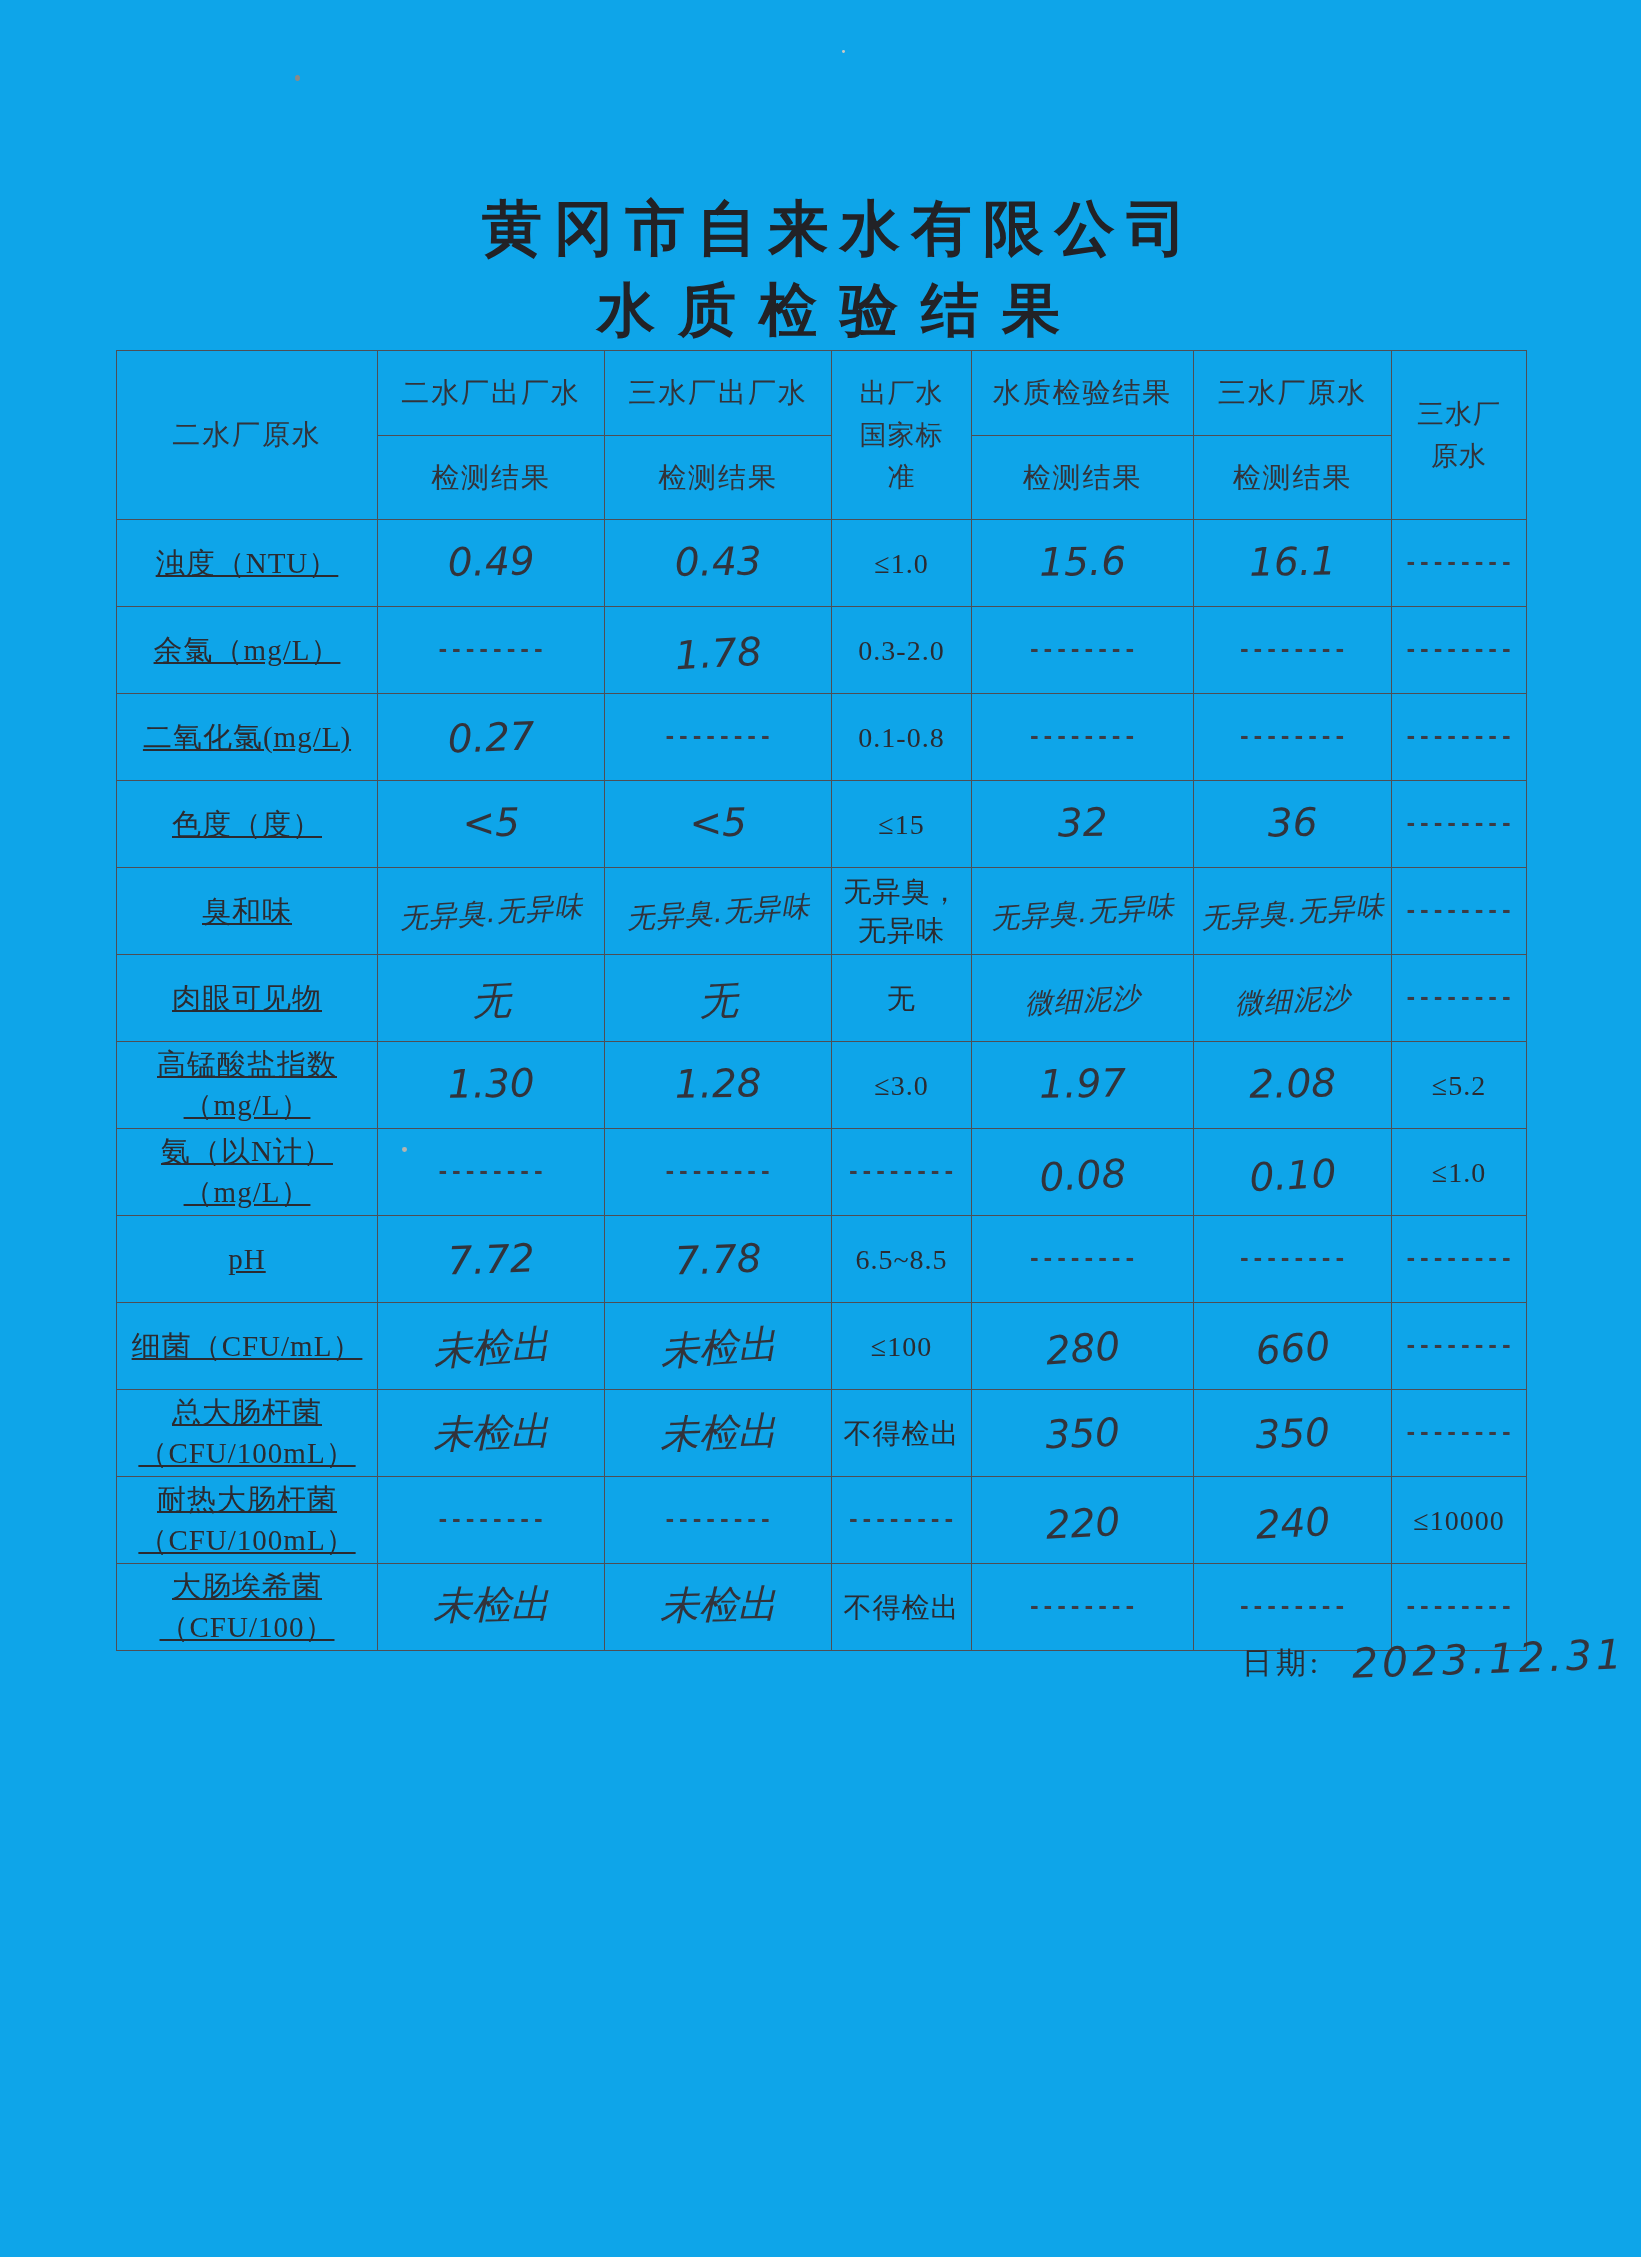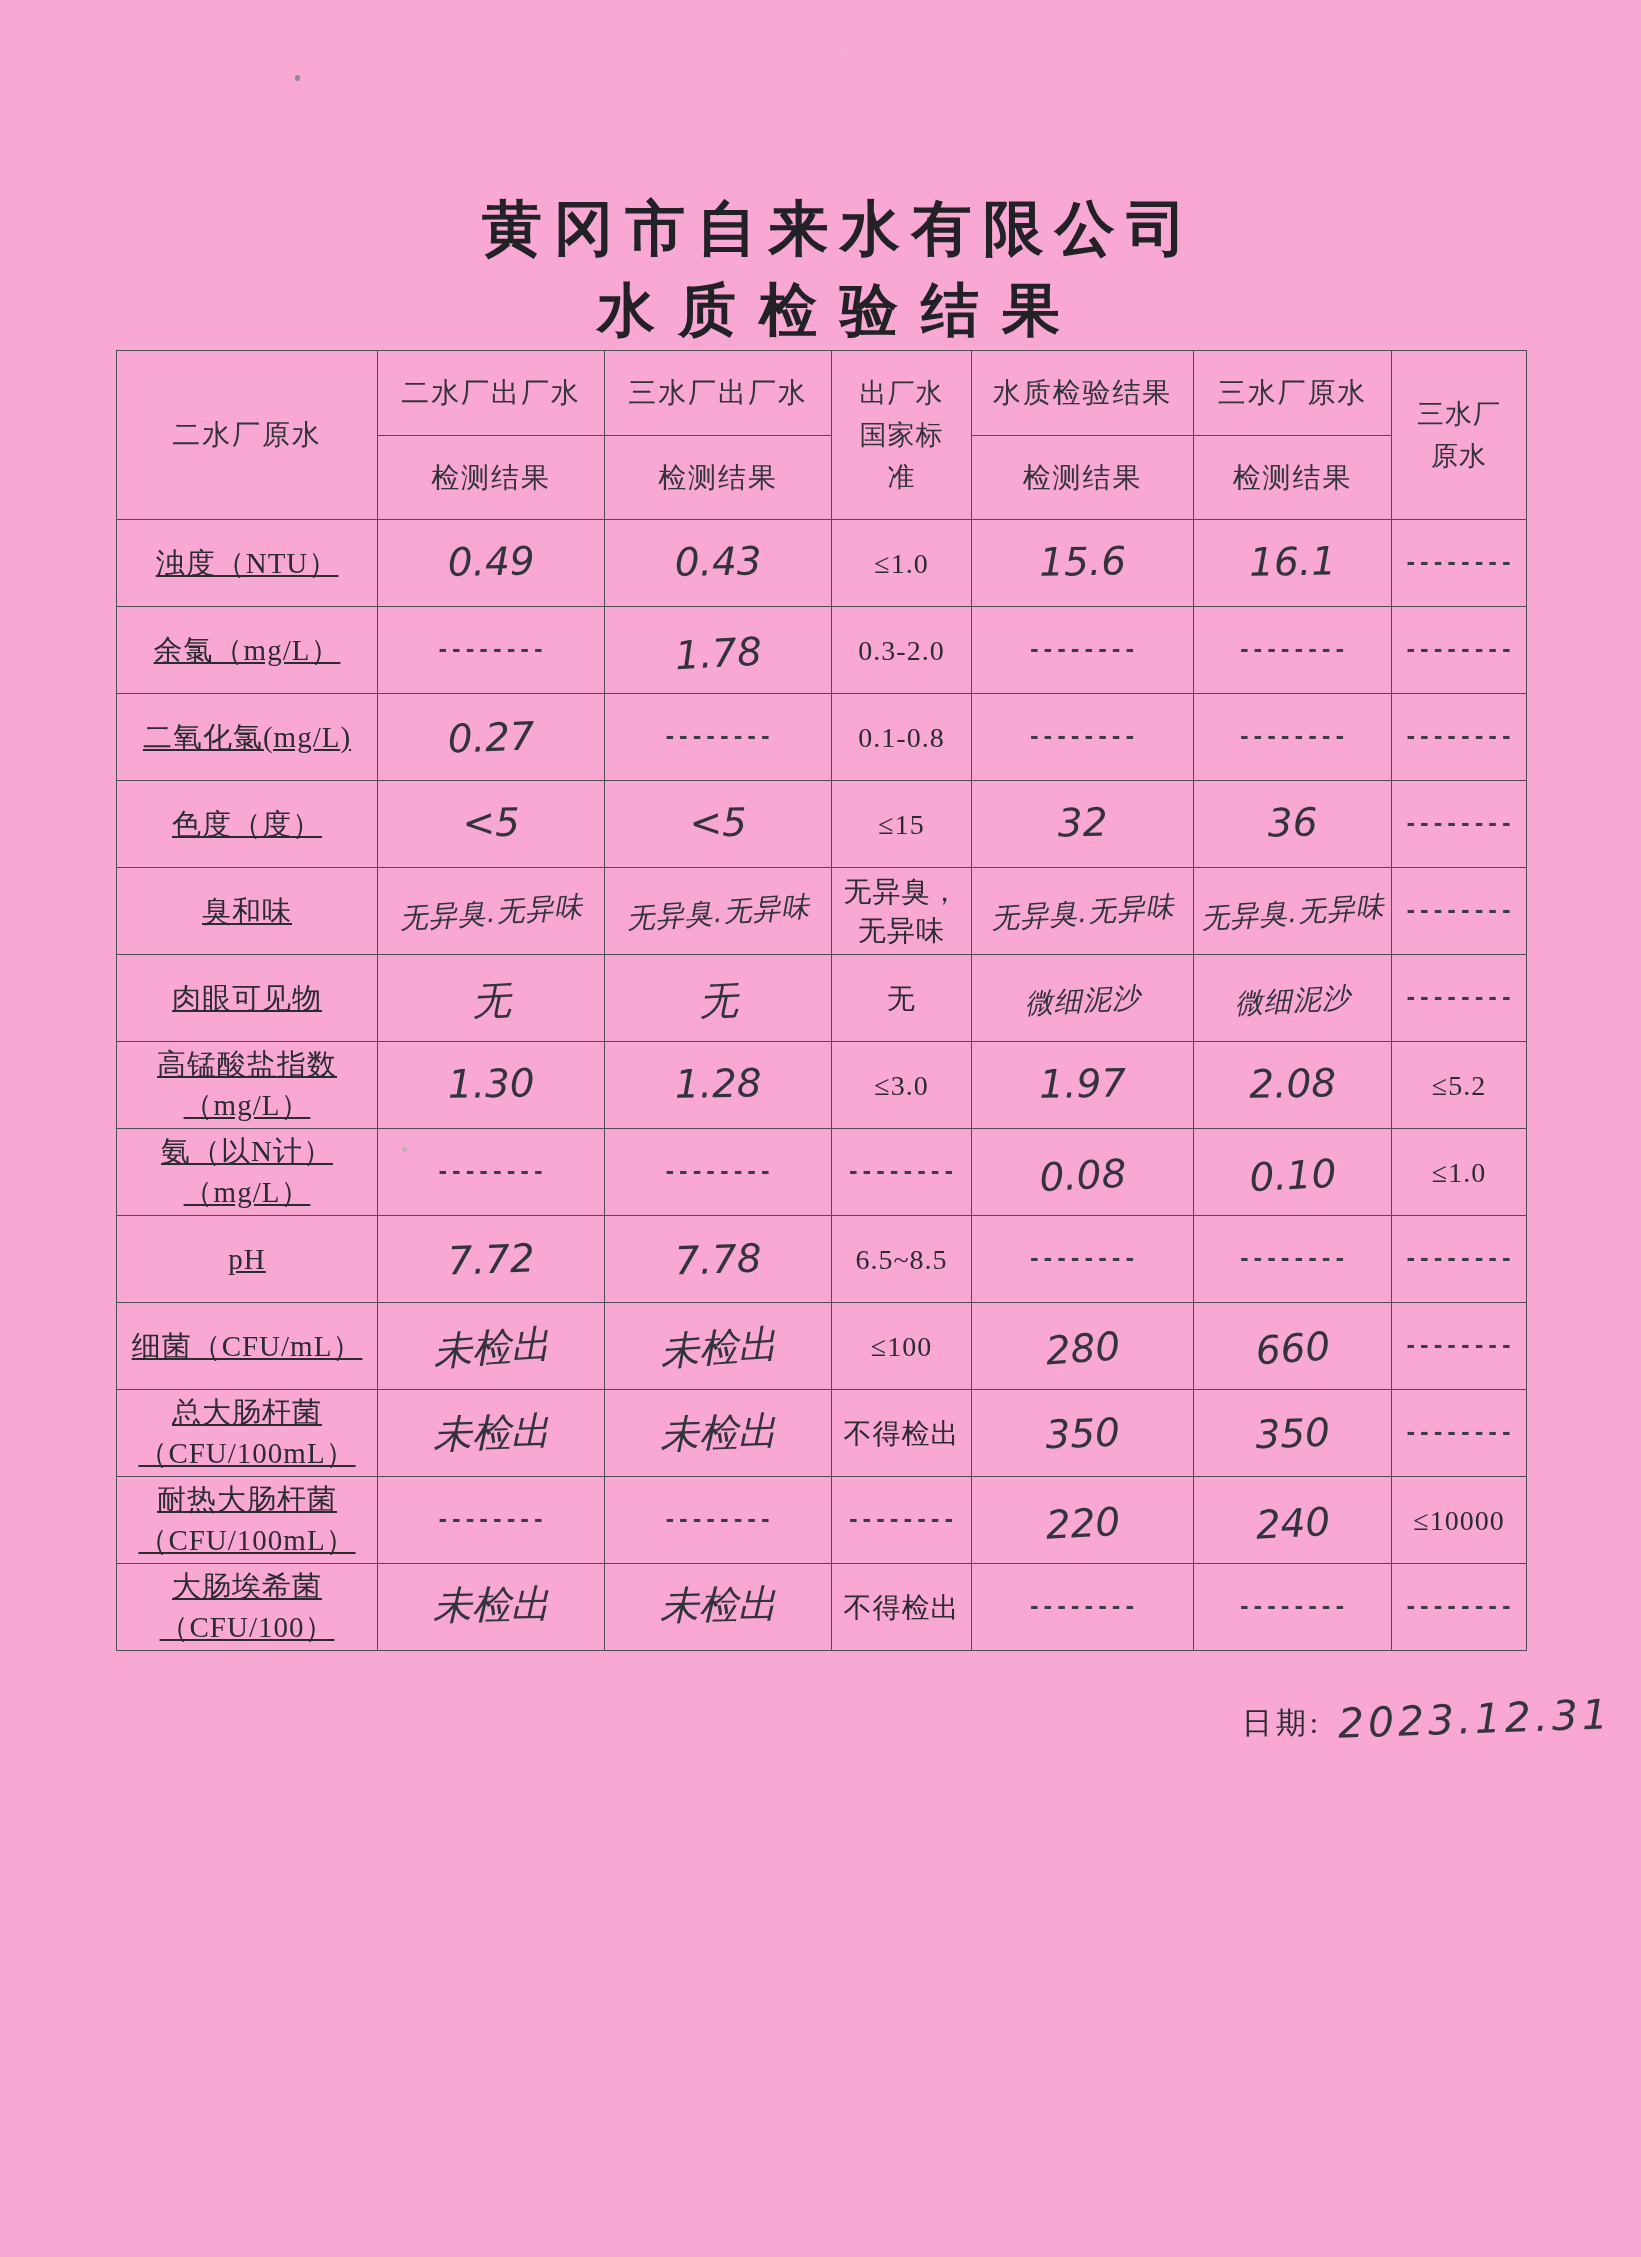--- a/index.html
+++ b/index.html
@@ -1,19 +1,19 @@
 <!DOCTYPE html>
 <html><head>
 <meta charset="utf-8">
 <style>
   html,body{margin:0;padding:0;background:#e8e8e6;}
   .page{
     position:relative;
     width:1641px;height:2257px;
-    background:#f9a8d4;
+    background:#0ea5e9;
     overflow:hidden;
     font-family:"Liberation Serif","DejaVu Serif",serif;
     color:#27272c;
   }
   
   .speck{position:absolute;border-radius:50%;}
   .s1{left:295px;top:75px;width:4.8px;height:5.8px;background:#8a8a88;}
   .s2{left:402px;top:1147px;width:4.8px;height:4.8px;background:#b4b4b0;}
   .s3{left:842px;top:50px;width:2.9px;height:2.9px;background:#c9c9c5;}
 
@@ -63,22 +63,22 @@
     font-size:39px;color:#32333b;
     transform:rotate(-2deg);
     white-space:nowrap;
   }
   .hand.small{font-size:28px;letter-spacing:1px;}
   tbody tr:nth-child(2n) .hand{transform:rotate(-3deg) translateY(2.9px);}
   tbody tr:nth-child(3n+1) .hand{transform:rotate(-1deg) translateY(-1.9px);}
   tbody tr:nth-child(5n) .hand{transform:rotate(-4deg) translateY(1.9px);}
 
   .dateline{
-    position:absolute;left:1242px;top:1695px;
-    display:flex;align-items:baseline;gap:16px;
+    position:absolute;left:1242px;top:1635px;
+    display:flex;align-items:baseline;gap:30px;
   }
   .datelabel{font-size:30px;color:#2b2b31;letter-spacing:3.9px;}
   .datevalue{
     font-family:"DejaVu Sans","Liberation Sans",sans-serif;
     font-style:italic;font-size:41px;color:#33343c;
     transform:rotate(-2deg);letter-spacing:3.9px;
   }
 </style>
 </head>
 <body>

